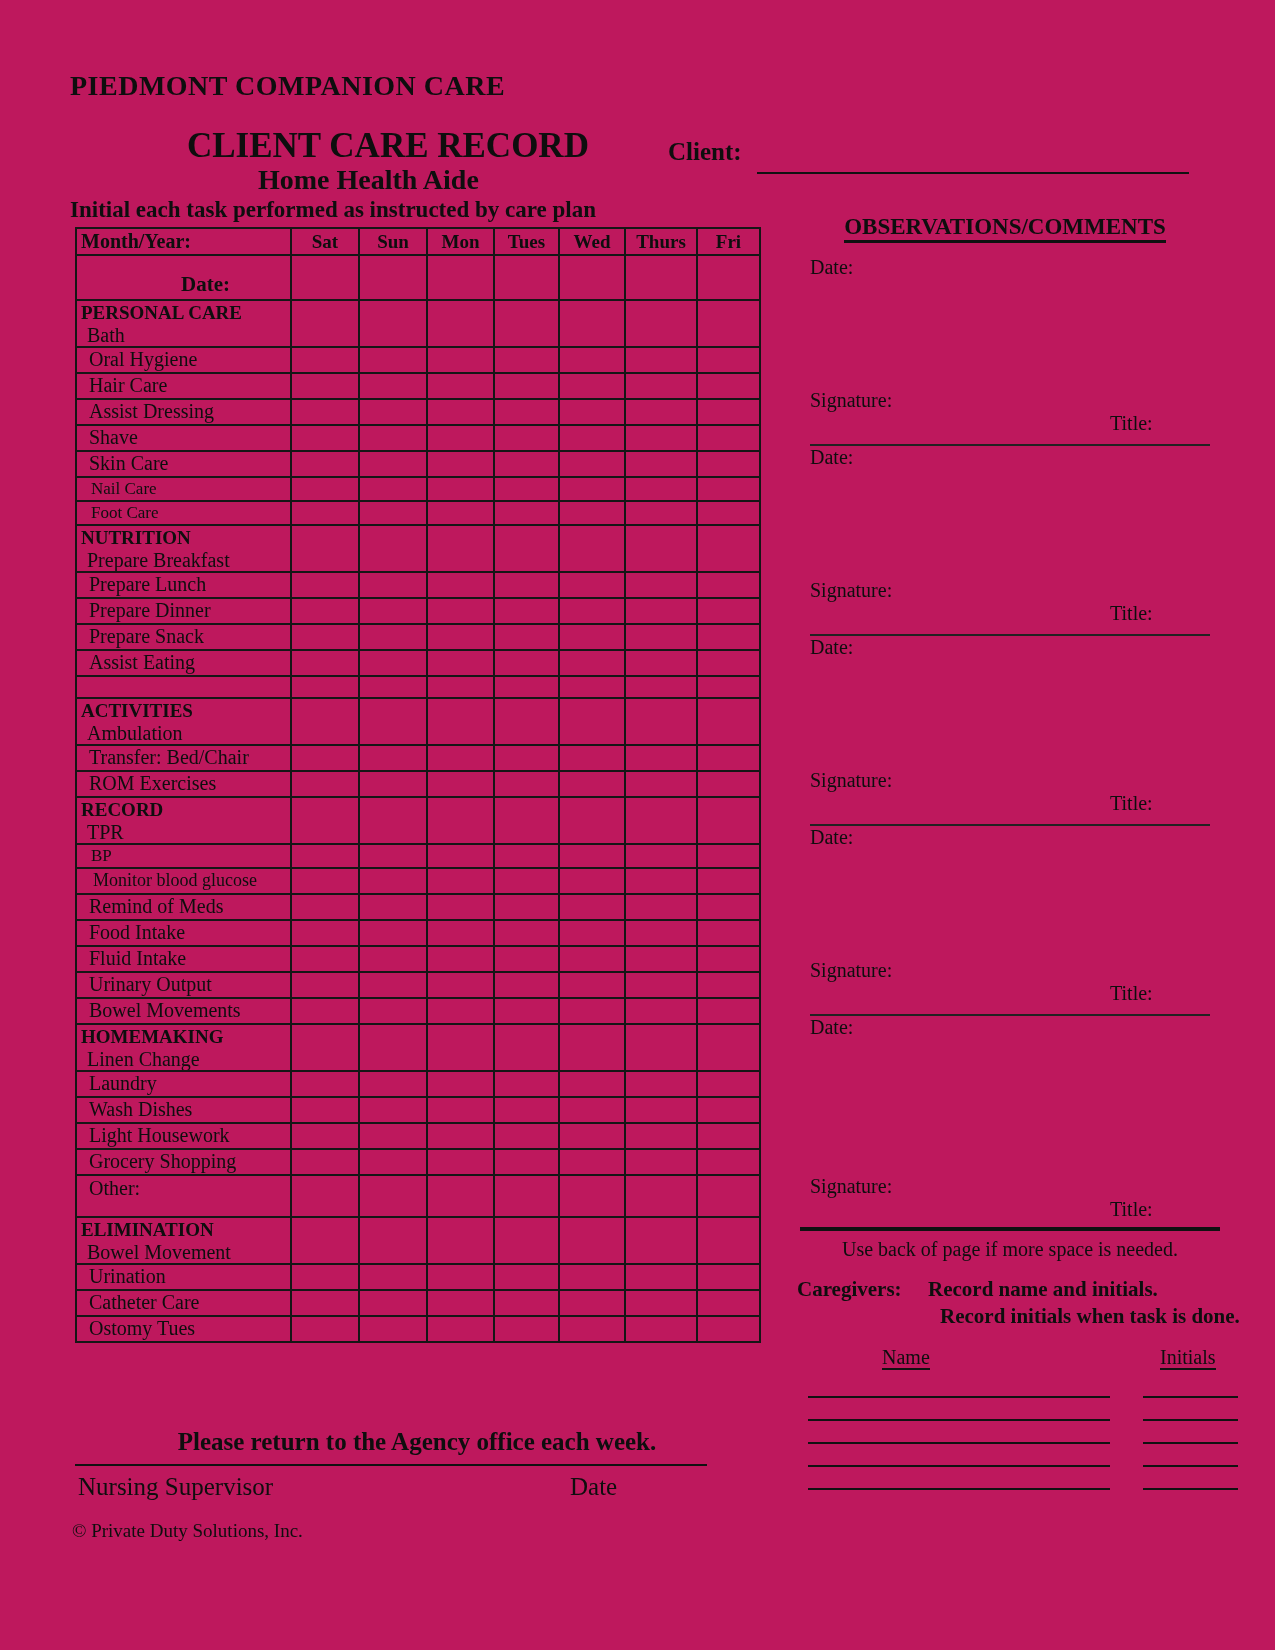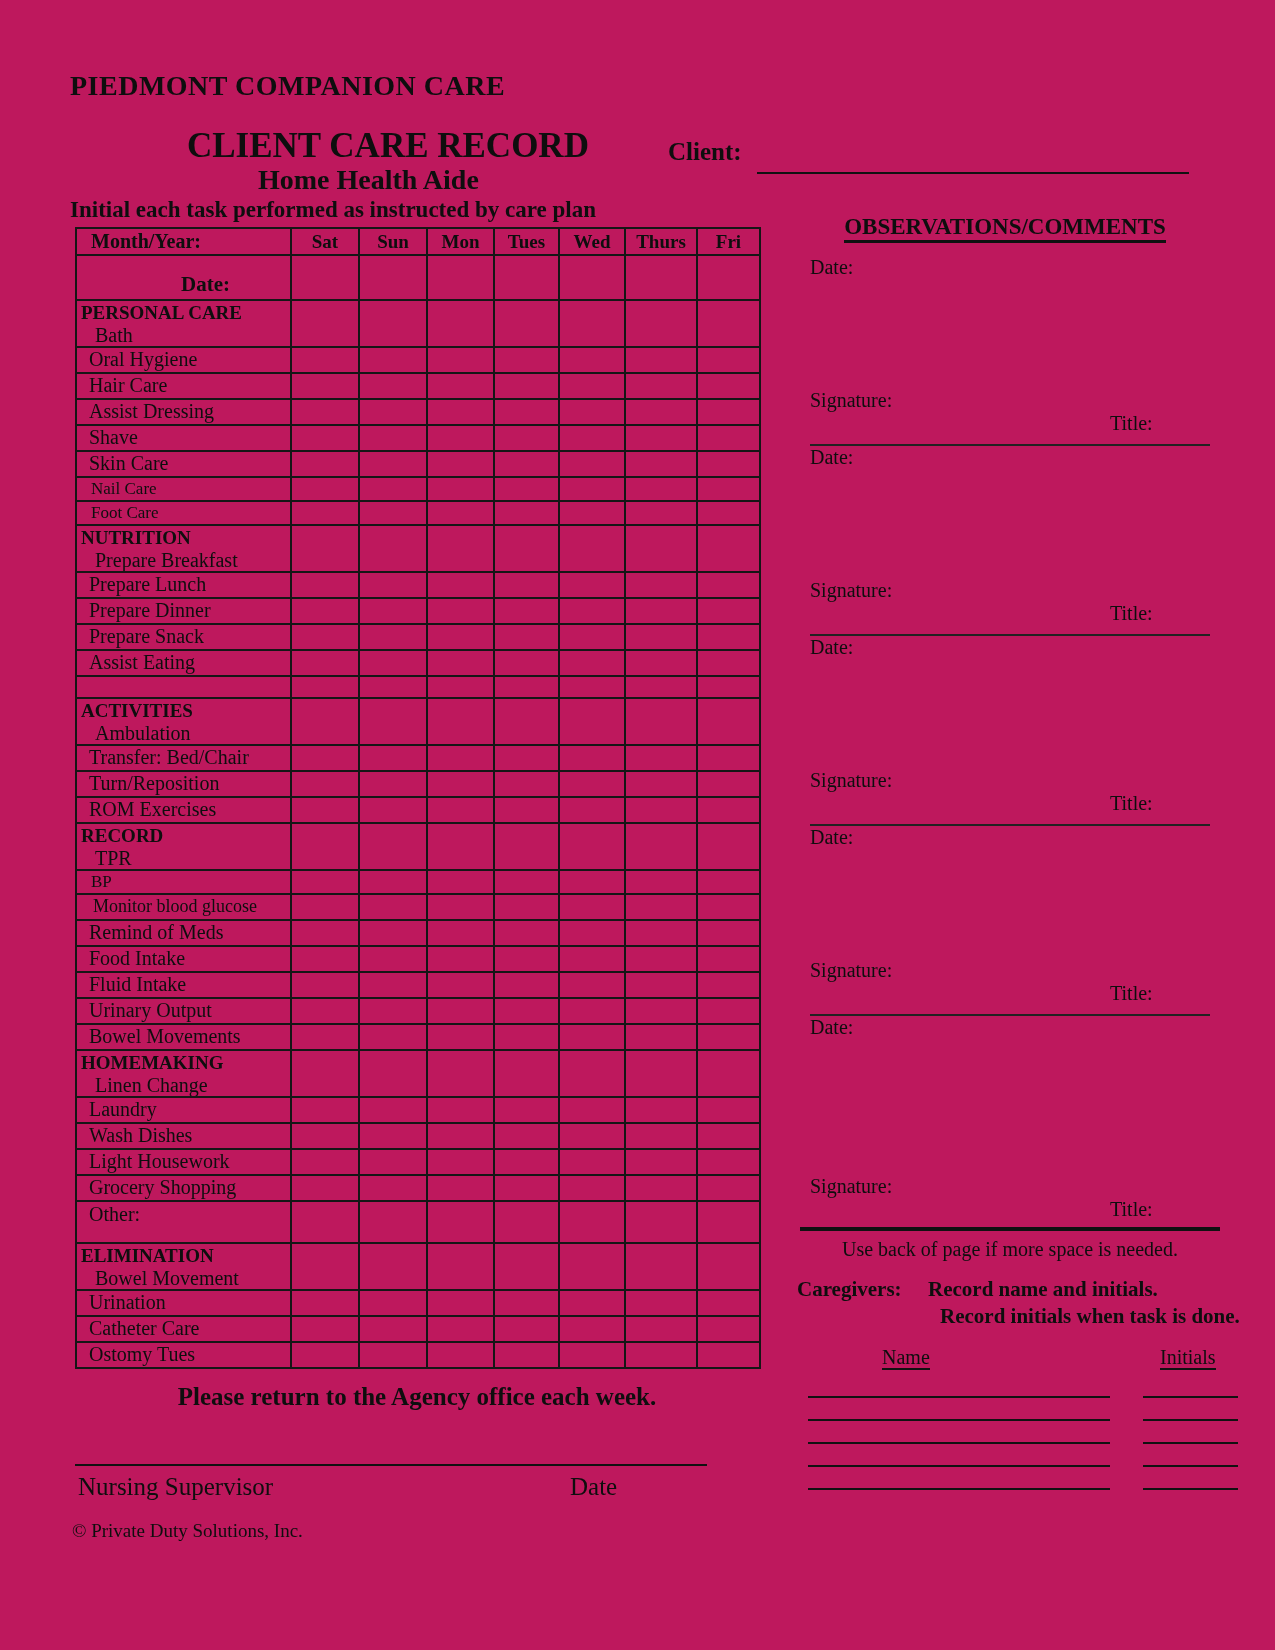--- a/index.html
+++ b/index.html
@@ -18,37 +18,37 @@
   .title{left:187px;top:126px;font-size:35px;font-weight:bold;}
   .client-label{left:668px;top:138px;font-size:25px;font-weight:bold;}
   .client-line{left:757px;top:172px;width:432px;border-top:2px solid #111;}
   .subtitle{left:258px;top:164px;font-size:28px;font-weight:bold;}
   .instruction{left:70px;top:197px;font-size:23px;font-weight:bold;}
   
   .task-table{left:75px;top:227px;}
   table{border-collapse:collapse;table-layout:fixed;width:684px;}
   td,th{border:2px solid #161616;padding:0;vertical-align:top;overflow:hidden;}
   tr.hdr{height:27px;}
-  th.my{font-size:20px;text-align:left;padding-left:14px;vertical-align:middle;}
+  th.my{font-size:20px;text-align:left;padding-left:4px;vertical-align:middle;}
   th.day{font-size:19px;text-align:center;vertical-align:middle;}
   tr.date-row{height:45px;}
   td.date-cell{font-size:21px;font-weight:bold;text-align:right;vertical-align:bottom;padding:0 60px 2px 0;}
   tr.r-section{height:46px;}
   tr.r-item{height:26px;}
   tr.r-item.r-small{height:24px;}
   tr.r-item.r-tall{height:42px;}
   tr.r-empty{height:22px;}
   .sec{font-size:19px;font-weight:bold;padding-left:4px;line-height:22px;margin-top:1px;}
   .item{font-size:20px;padding-left:12px;line-height:23px;}
   .r-small .item{font-size:17px;padding-left:14px;line-height:21px;}
-  .r-section .item{font-size:20px;padding-left:18px;line-height:22px;}
+  .r-section .item{font-size:20px;padding-left:10px;line-height:22px;}
   .r-tall .item{padding-top:1px;}
   .mono-glucose .item{font-size:18px;padding-left:16px;}
   
-  .please-return{left:75px;top:1383px;width:684px;text-align:center;font-size:25px;font-weight:bold;}
+  .please-return{left:75px;top:1428px;width:684px;text-align:center;font-size:25px;font-weight:bold;}
   .sup-line{left:75px;top:1464px;width:632px;border-top:2px solid #111;}
   .supervisor{left:78px;top:1473px;font-size:25px;}
   .footer-date{left:570px;top:1473px;font-size:25px;}
   .copyright{left:72px;top:1520px;font-size:19px;}
   
   .obs-heading{left:790px;top:214px;width:430px;text-align:center;font-size:23px;font-weight:bold;}
   .obs-heading span{border-bottom:3px solid #111;padding-bottom:1px;}
   .obs-blocks{left:810px;top:256px;width:400px;}
   .obs-block{height:190px;display:flex;flex-direction:column;}
   .obs-block.last{height:205px;}
@@ -306,32 +306,20 @@
             <td class="day-cell"></td>
             <td class="day-cell"></td>
             <td class="day-cell"></td>
             <td class="day-cell"></td>
             <td class="day-cell"></td>
             <td class="day-cell"></td>
             <td class="day-cell"></td>
           </tr>
           <tr class="r-item">
             <td>
-              <div class="item">Turn/Reposition</div>
-            </td>
-            <td class="day-cell"></td>
-            <td class="day-cell"></td>
-            <td class="day-cell"></td>
-            <td class="day-cell"></td>
-            <td class="day-cell"></td>
-            <td class="day-cell"></td>
-            <td class="day-cell"></td>
-          </tr>
-          <tr class="r-item">
-            <td>
               <div class="item">ROM Exercises</div>
             </td>
             <td class="day-cell"></td>
             <td class="day-cell"></td>
             <td class="day-cell"></td>
             <td class="day-cell"></td>
             <td class="day-cell"></td>
             <td class="day-cell"></td>
             <td class="day-cell"></td>
           </tr>

